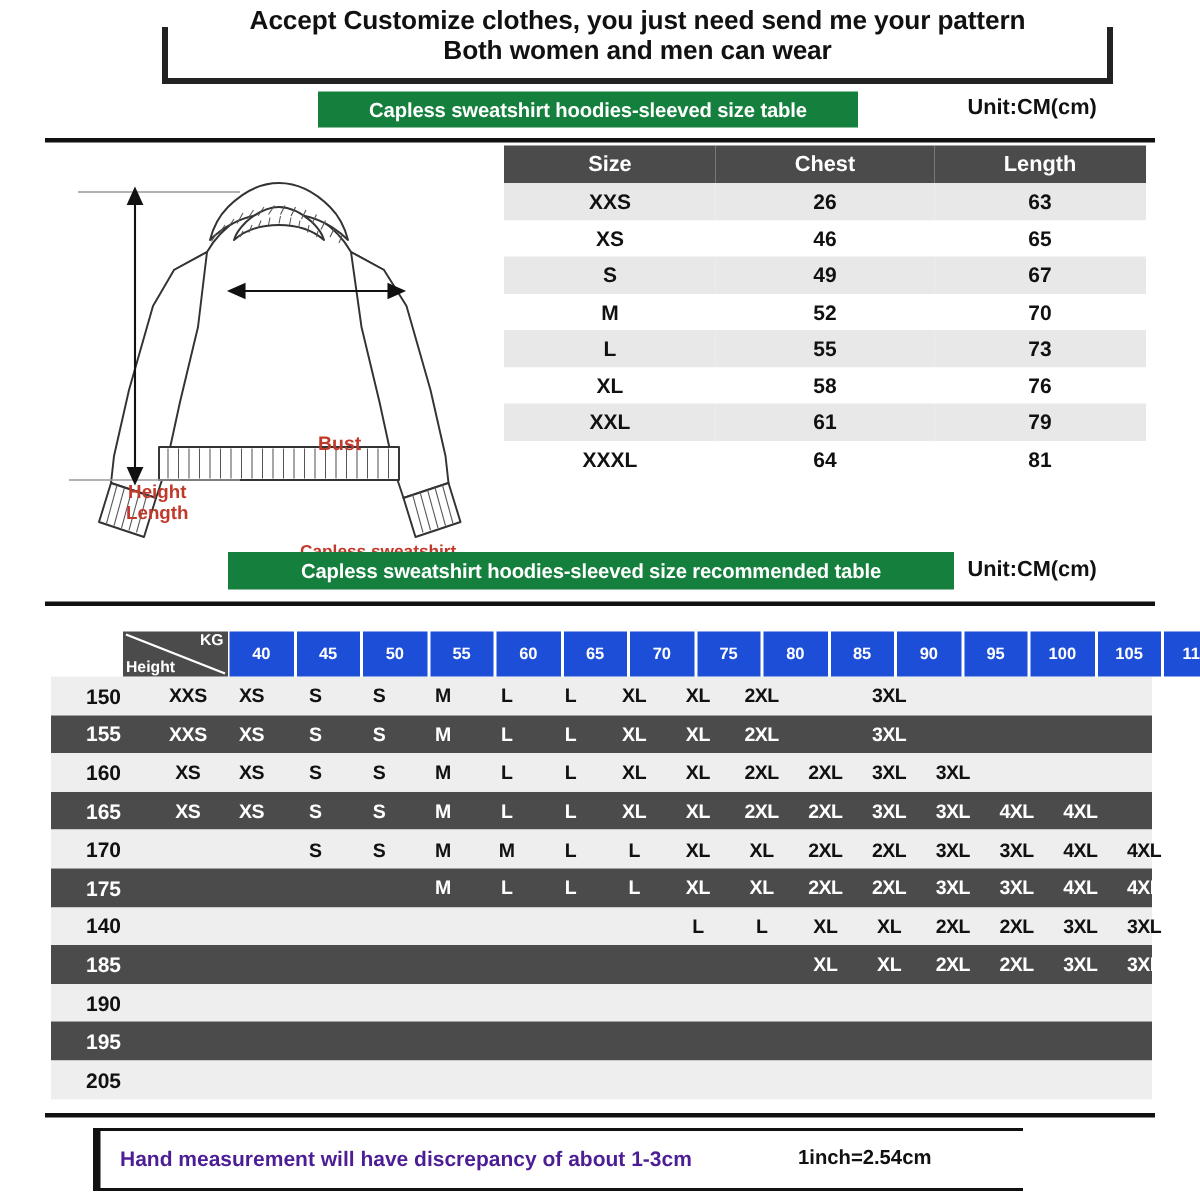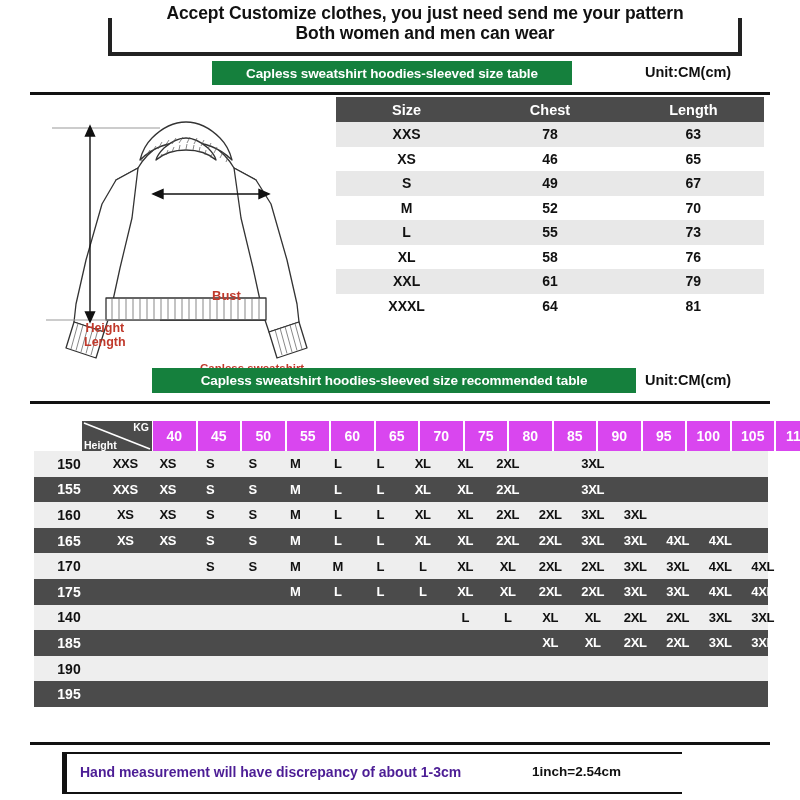--- a/index.html
+++ b/index.html
@@ -211,26 +211,26 @@
     font-weight: bold;
   }
   #corner-cell .corner-slash {
     position: absolute;
     left: 0; top: 0; width: 100%; height: 100%;
   }
   .rec-head-cell {
     width: 42.5px;
     flex: 0 0 42.5px;
     margin: 0 1px;
-    background: #d946ef;
+    background: #1d4ed8;
     color: #ffffff;
     display: flex;
     align-items: center;
     justify-content: center;
-    font-size: 14px;
+    font-size: 11px;
     font-weight: bold;
     box-sizing: border-box;
   }
 
   
   #footer-block {
     position: absolute;
     left: 62px;
     top: 752px;
     width: 620px;
@@ -404,21 +404,21 @@
   <thead>
     <tr>
       <th>Size</th>
       <th>Chest</th>
       <th>Length</th>
     </tr>
   </thead>
   <tbody id="size-table-body">
       <tr>
         <td>XXS</td>
-        <td>78</td>
+        <td>26</td>
         <td>63</td>
       </tr>
       <tr>
         <td>XS</td>
         <td>46</td>
         <td>65</td>
       </tr>
       <tr>
         <td>S</td>
         <td>49</td>
@@ -668,20 +668,39 @@
         <div class="rec-cell"></div>
         <div class="rec-cell"></div>
         <div class="rec-cell"></div>
         <div class="rec-cell"></div>
         <div class="rec-cell"></div>
         <div class="rec-cell"></div>
         <div class="rec-cell"></div>
         <div class="rec-cell"></div>
         <div class="rec-cell"></div>
       </div>
+      <div class="rec-row light">
+        <div class="rec-head-label">205</div>
+        <div class="rec-cell"></div>
+        <div class="rec-cell"></div>
+        <div class="rec-cell"></div>
+        <div class="rec-cell"></div>
+        <div class="rec-cell"></div>
+        <div class="rec-cell"></div>
+        <div class="rec-cell"></div>
+        <div class="rec-cell"></div>
+        <div class="rec-cell"></div>
+        <div class="rec-cell"></div>
+        <div class="rec-cell"></div>
+        <div class="rec-cell"></div>
+        <div class="rec-cell"></div>
+        <div class="rec-cell"></div>
+        <div class="rec-cell"></div>
+        <div class="rec-cell"></div>
+      </div>
     </div>
 </div>
 
 <div class="hrule" id="rule-bot"></div>
 <div id="footer-block">
   <div id="footer-bracket"></div>
   <div id="footer-text">Hand measurement will have discrepancy of about  1-3cm</div>
   <div id="footer-inch">1inch=2.54cm</div>
 </div>
 

